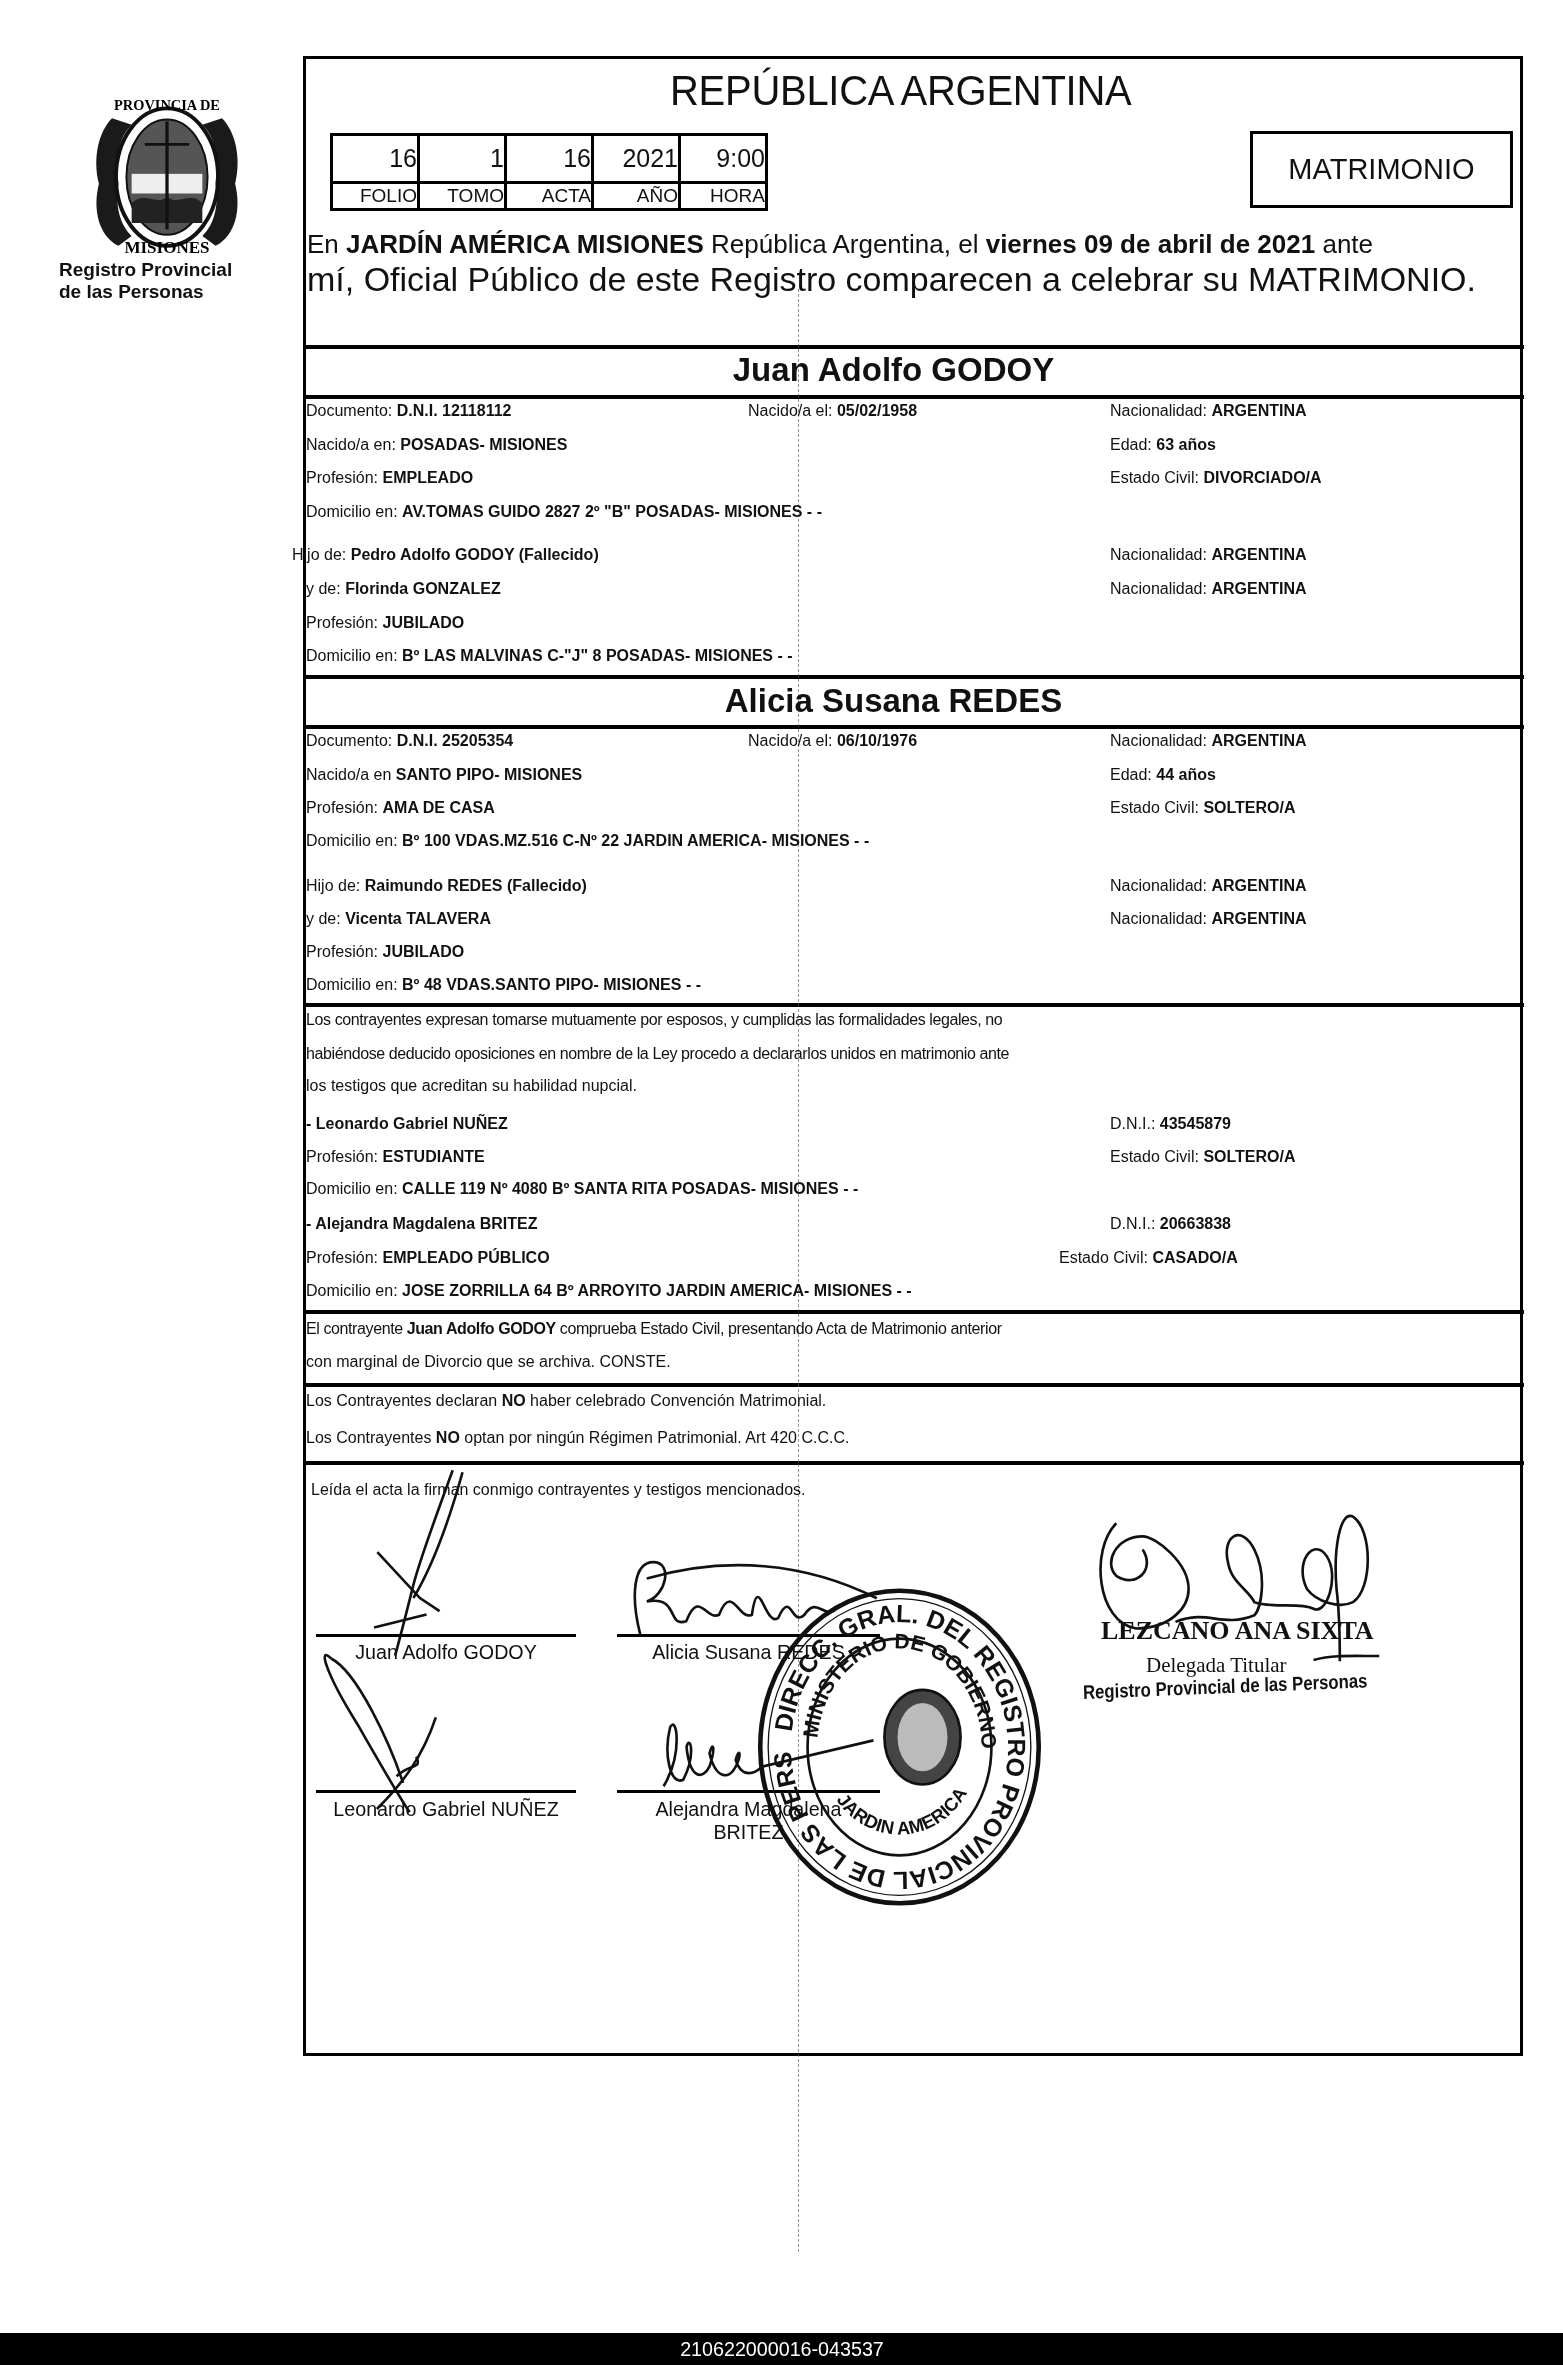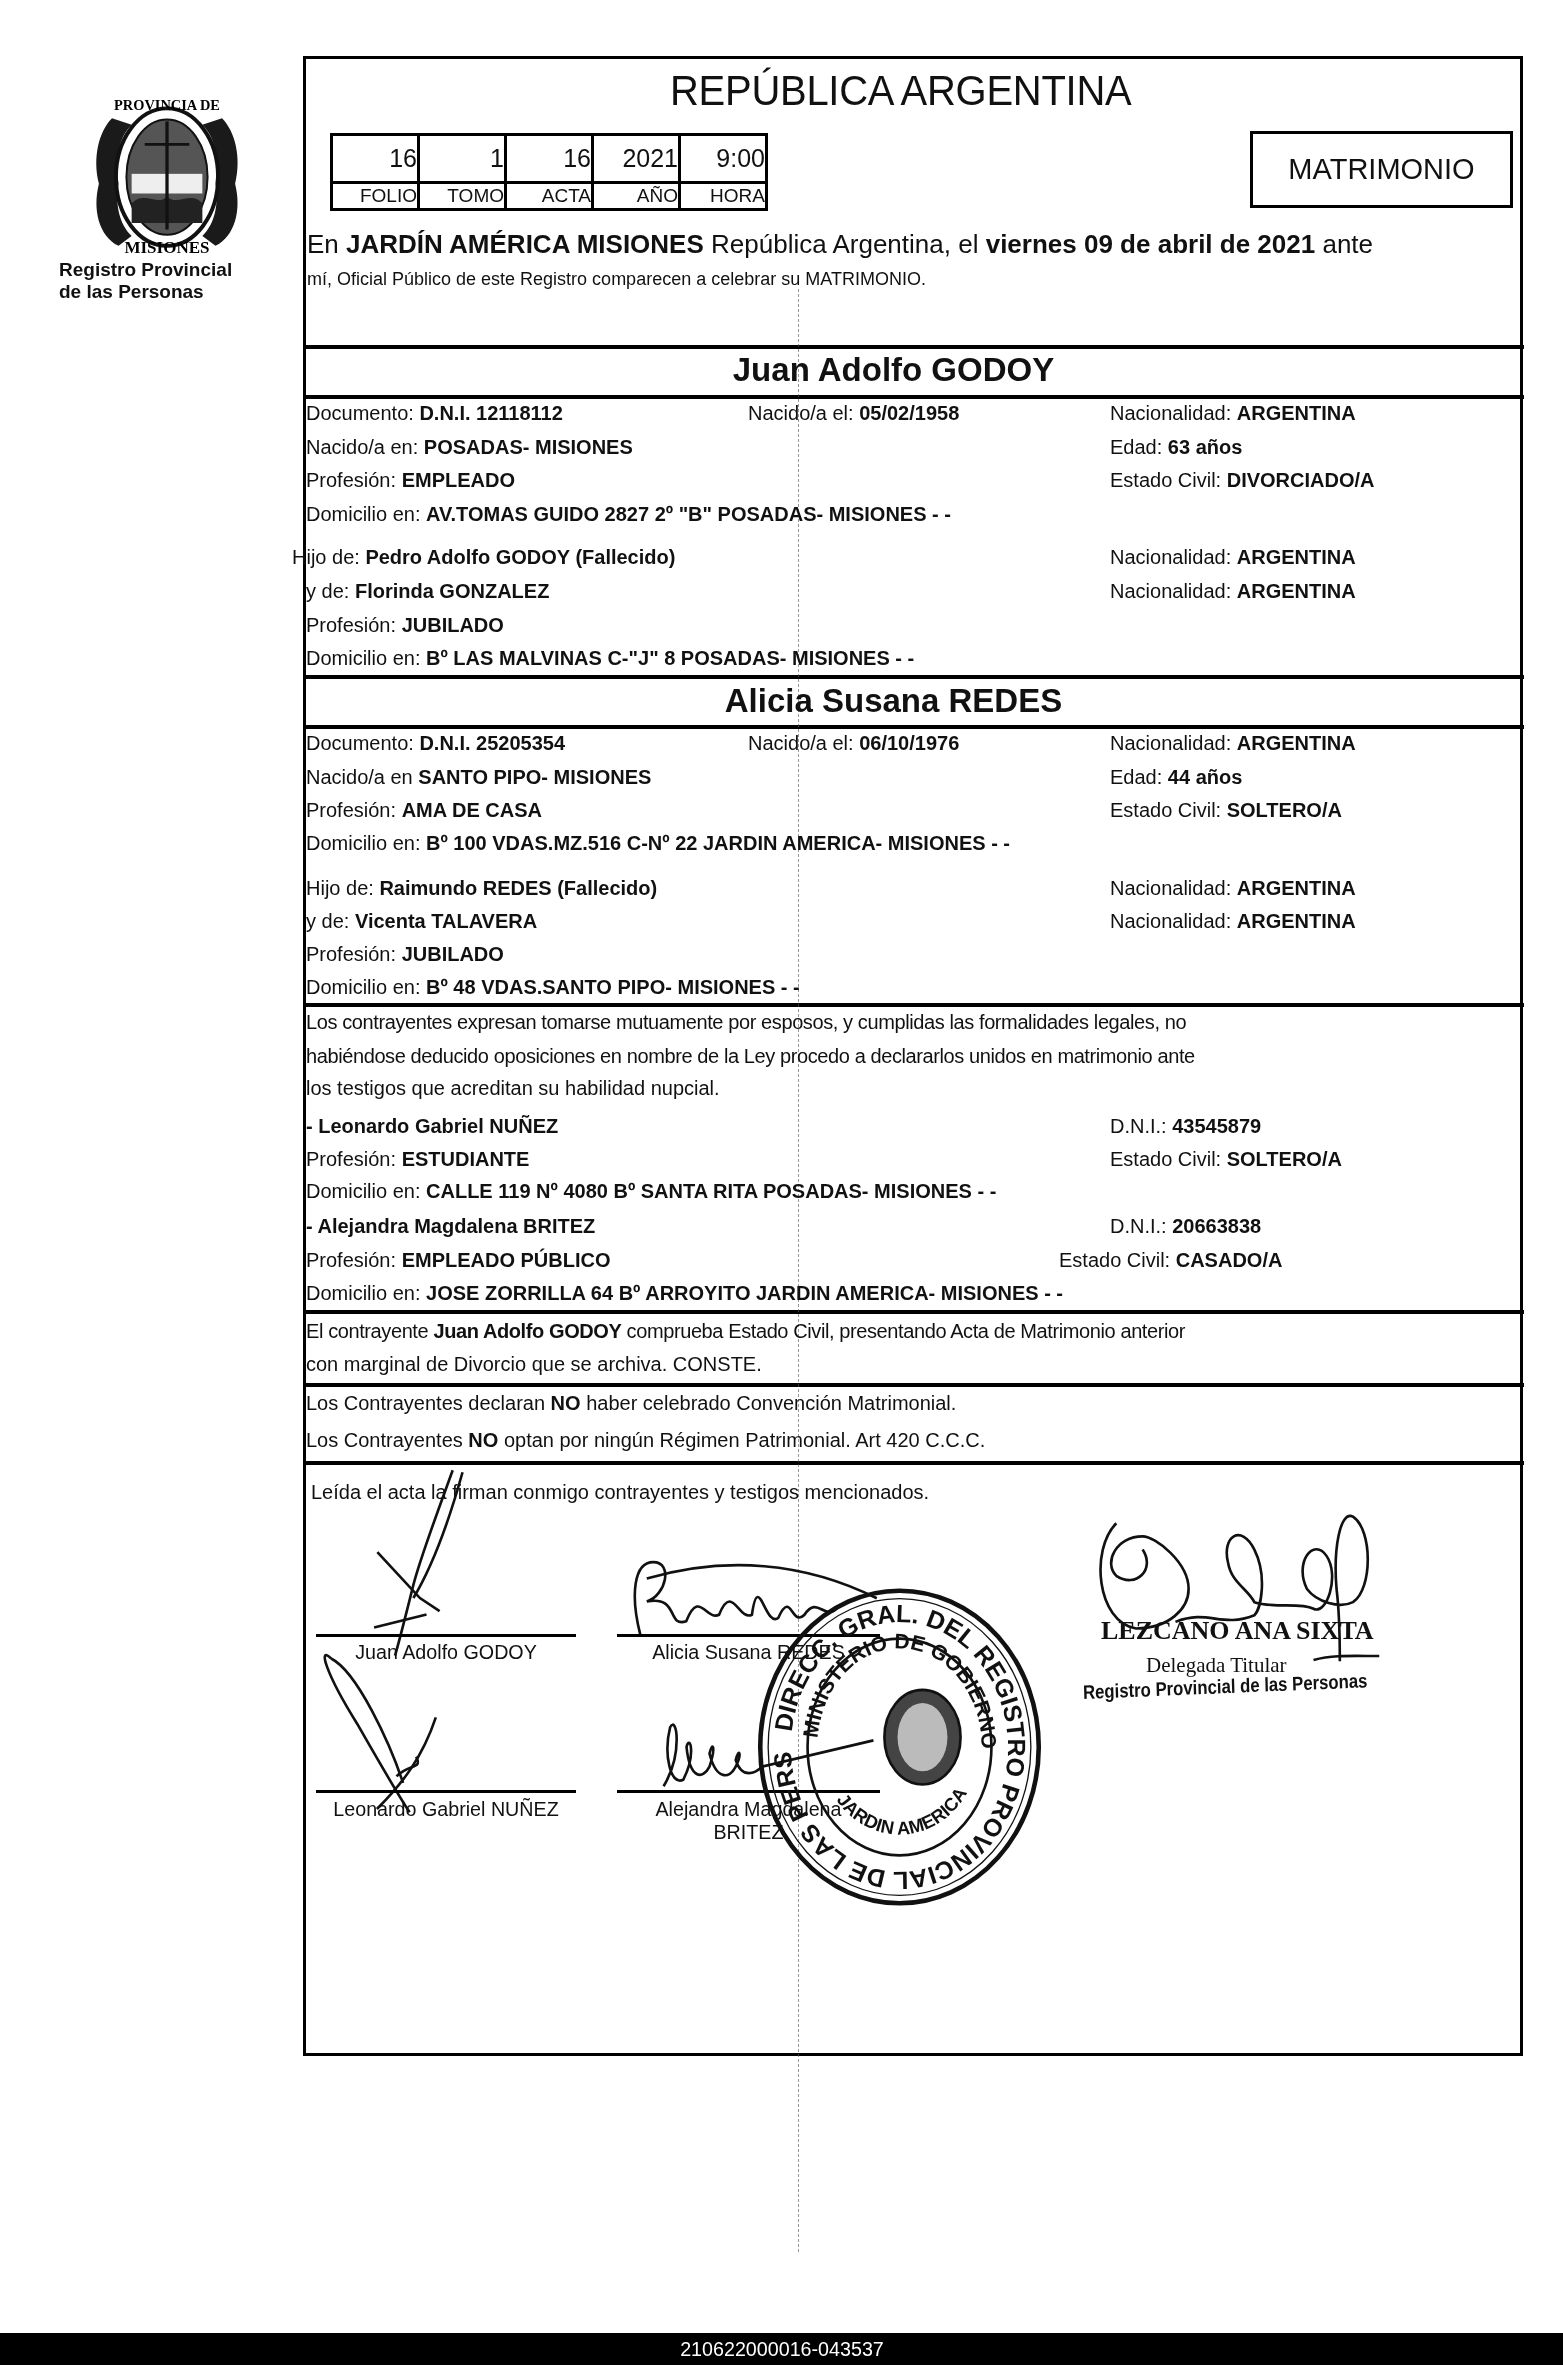--- a/index.html
+++ b/index.html
@@ -19,21 +19,21 @@
   .title { left:670px; top:66px; font-size:43px; letter-spacing:-0.3px; transform:scaleX(.93); transform-origin:left; }
   
   .reg { position:absolute; left:330px; top:133px; border-collapse:collapse; }
   .reg td { border:3.3px solid #000; text-align:right; width:84px; padding:0; }
   .reg tr.v td { height:45px; font-size:25px; }
   .reg tr.l td { height:23.6px; font-size:19px; }
   .type-box { position:absolute; left:1236px; top:131px; width:263px; height:77px;
               border:3.3px solid #000; box-sizing:border-box; text-align:center;
               font-size:29px; line-height:71px;margin-left:14px; }
   .p { font-size:25px; line-height:29px; }
-  .sm { font-size:20px;text-align:center; }
+  .sm { font-size:16px;text-align:center; }
   b { font-weight:bold; }
   .name-h { font-weight:bold; font-size:33px; }
   
   .sigline { position:absolute; height:3.3px; background:#000; }
   .siglabel { position:absolute; font-size:19.7px; text-align:center; }
   svg { position:absolute; overflow:visible; }
   .footer { position:absolute; left:0; top:2333px; width:1564px; height:33px; background:#000;
             color:#fff; text-align:center; font-size:19.7px; line-height:33px; }
   .delegate-name { font-family:"Liberation Serif", serif; font-weight:bold; font-size:26px; }
   .delegate-role { font-family:"Liberation Serif", serif; font-size:21px; }
@@ -87,21 +87,21 @@
     <td>ACTA</td>
     <td>AÑO</td>
     <td>HORA</td>
   </tr>
 </tbody>
   </table>
 
 <div class="type-box">MATRIMONIO</div>
 
 <div class="abs p" style="left:307px;top:230px;font-size:26px;"><span>En </span><b>JARDÍN AMÉRICA MISIONES</b><span>  República Argentina, el </span><b>viernes 09 de abril de 2021</b><span> ante</span></div>
-<div class="abs p" style="left:307px;top:265px;font-size:18px;">mí, Oficial Público de este Registro comparecen a celebrar su MATRIMONIO.</div>
+<div class="abs p" style="left:307px;top:265px;font-size:34px;">mí, Oficial Público de este Registro comparecen a celebrar su MATRIMONIO.</div>
 
 <div class="abs name-h" style="left:0;width:1564px;text-align:center;top:351px;padding-left:223px;box-sizing:border-box;">Juan Adolfo GODOY</div>
 
 <div>
   <div class="abs sm" style="left:306px;top:402px"><span>Documento:</span> <b>D.N.I. 12118112</b></div>
   <div class="abs sm" style="left:748px;top:402px"><span>Nacido/a el:</span> <b>05/02/1958</b></div>
   <div class="abs sm" style="left:1110px;top:402px"><span>Nacionalidad:</span> <b>ARGENTINA</b></div>
 
   <div class="abs sm" style="left:306px;top:436px"><span>Nacido/a en:</span> <b>POSADAS- MISIONES</b></div>
   <div class="abs sm" style="left:1110px;top:436px"><span>Edad:</span> <b>63 años</b></div>

